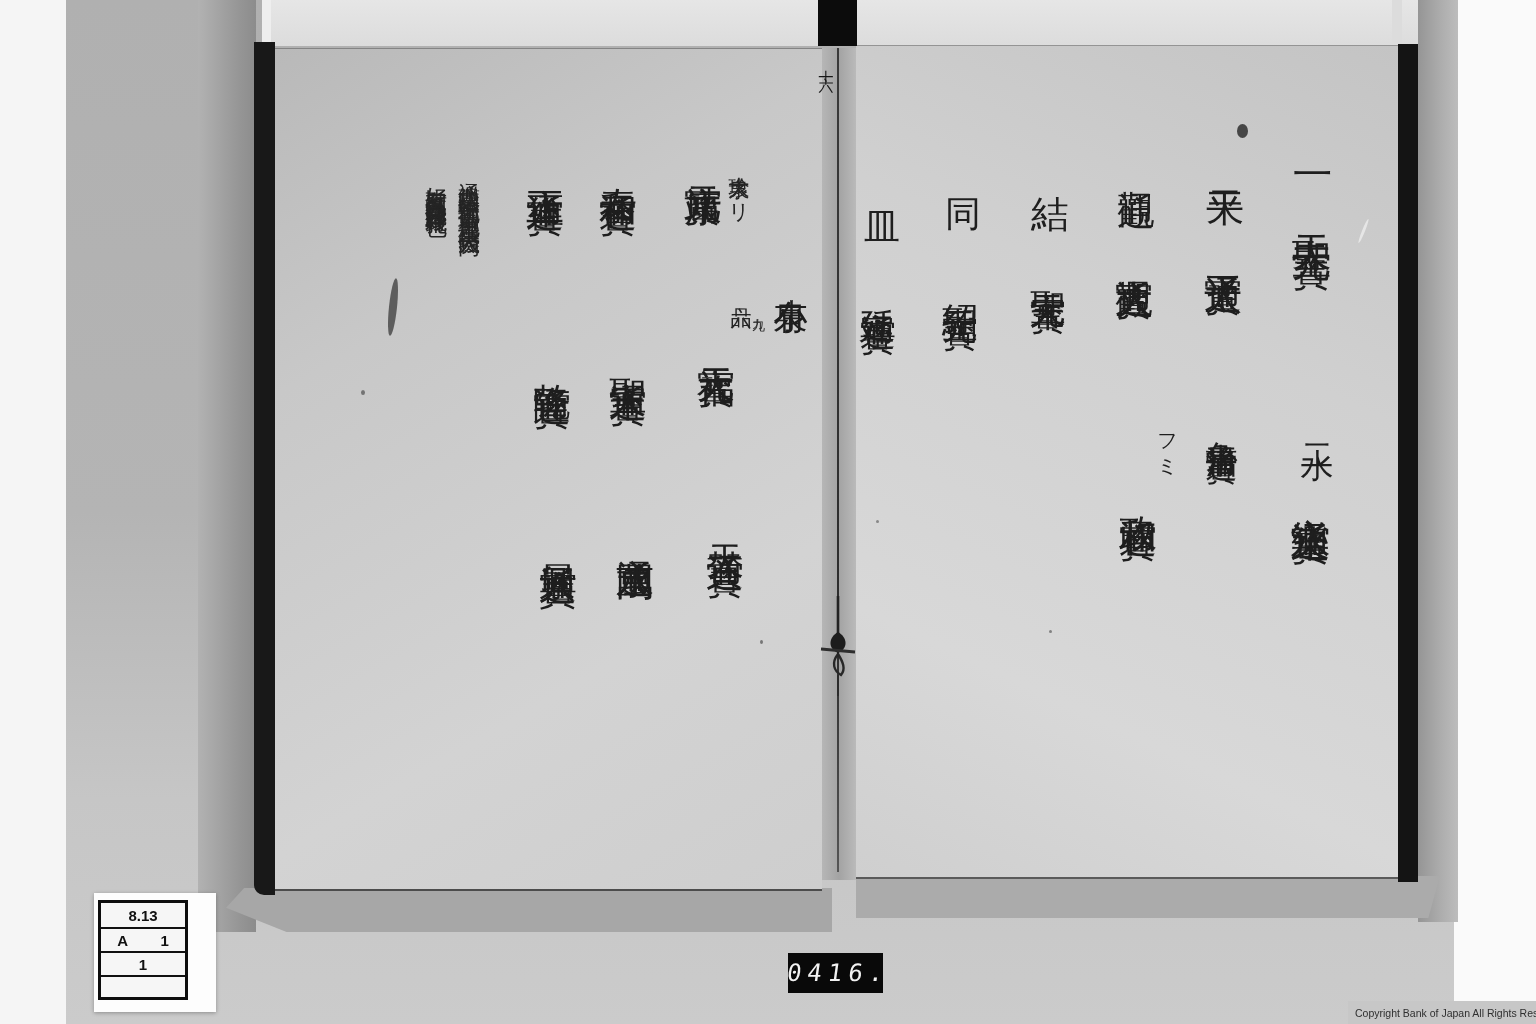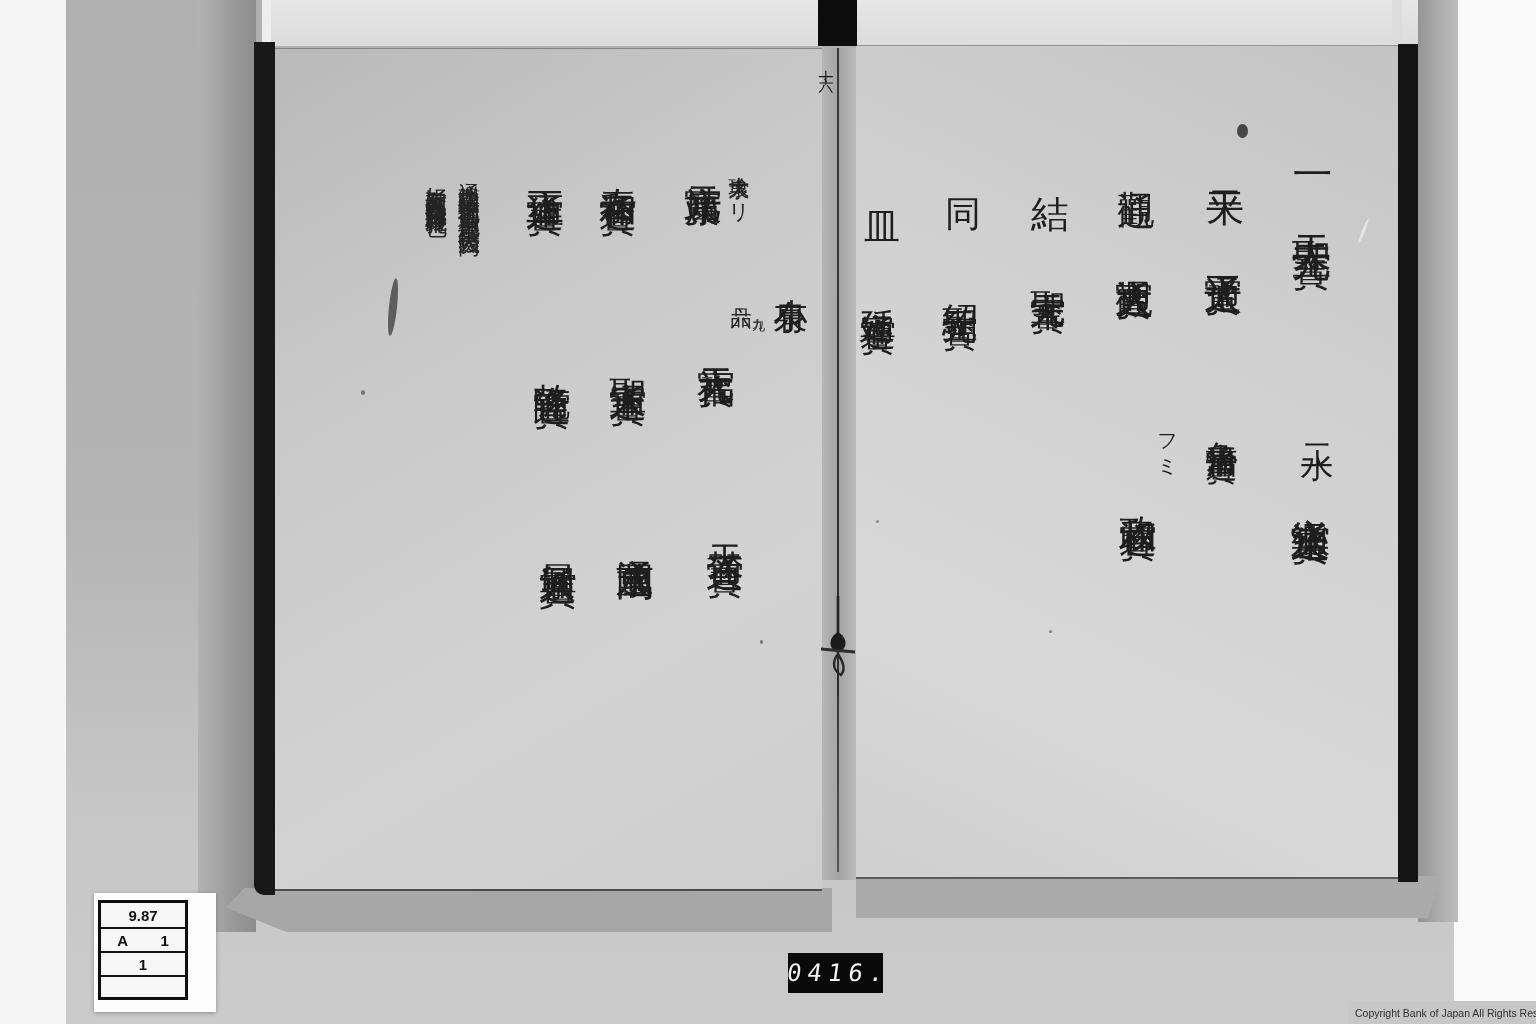--- a/index.html
+++ b/index.html
@@ -137,21 +137,21 @@
   <div class="stain" style="left:1237px;top:124px;width:11px;height:14px;background:#2f2f2f;opacity:.85;"></div>
   <div class="stain" style="left:361px;top:390px;width:4px;height:5px;opacity:.6;"></div>
   <div class="stain" style="left:760px;top:640px;width:3px;height:4px;opacity:.6;"></div>
   <div class="stain" style="left:1049px;top:630px;width:3px;height:3px;opacity:.55;"></div>
   <div class="stain" style="left:876px;top:520px;width:3px;height:3px;opacity:.5;"></div>
   <div class="stain" style="left:1362px;top:218px;width:3px;height:26px;background:#ececec;transform:rotate(22deg);opacity:.8;"></div>
 
   <div class="abs label-card">
     <div class="label-box">
       <div class="label-row" style="height:24px;">
-        <span>9.87</span>
+        <span>8.13</span>
       </div>
       <div class="label-row split" style="height:22px;">
         <span>A</span>
         <span>1</span>
       </div>
       <div class="label-row" style="height:22px;">
         <span>1</span>
       </div>
       <div class="label-row" style="height:20px;"></div>
     </div>

